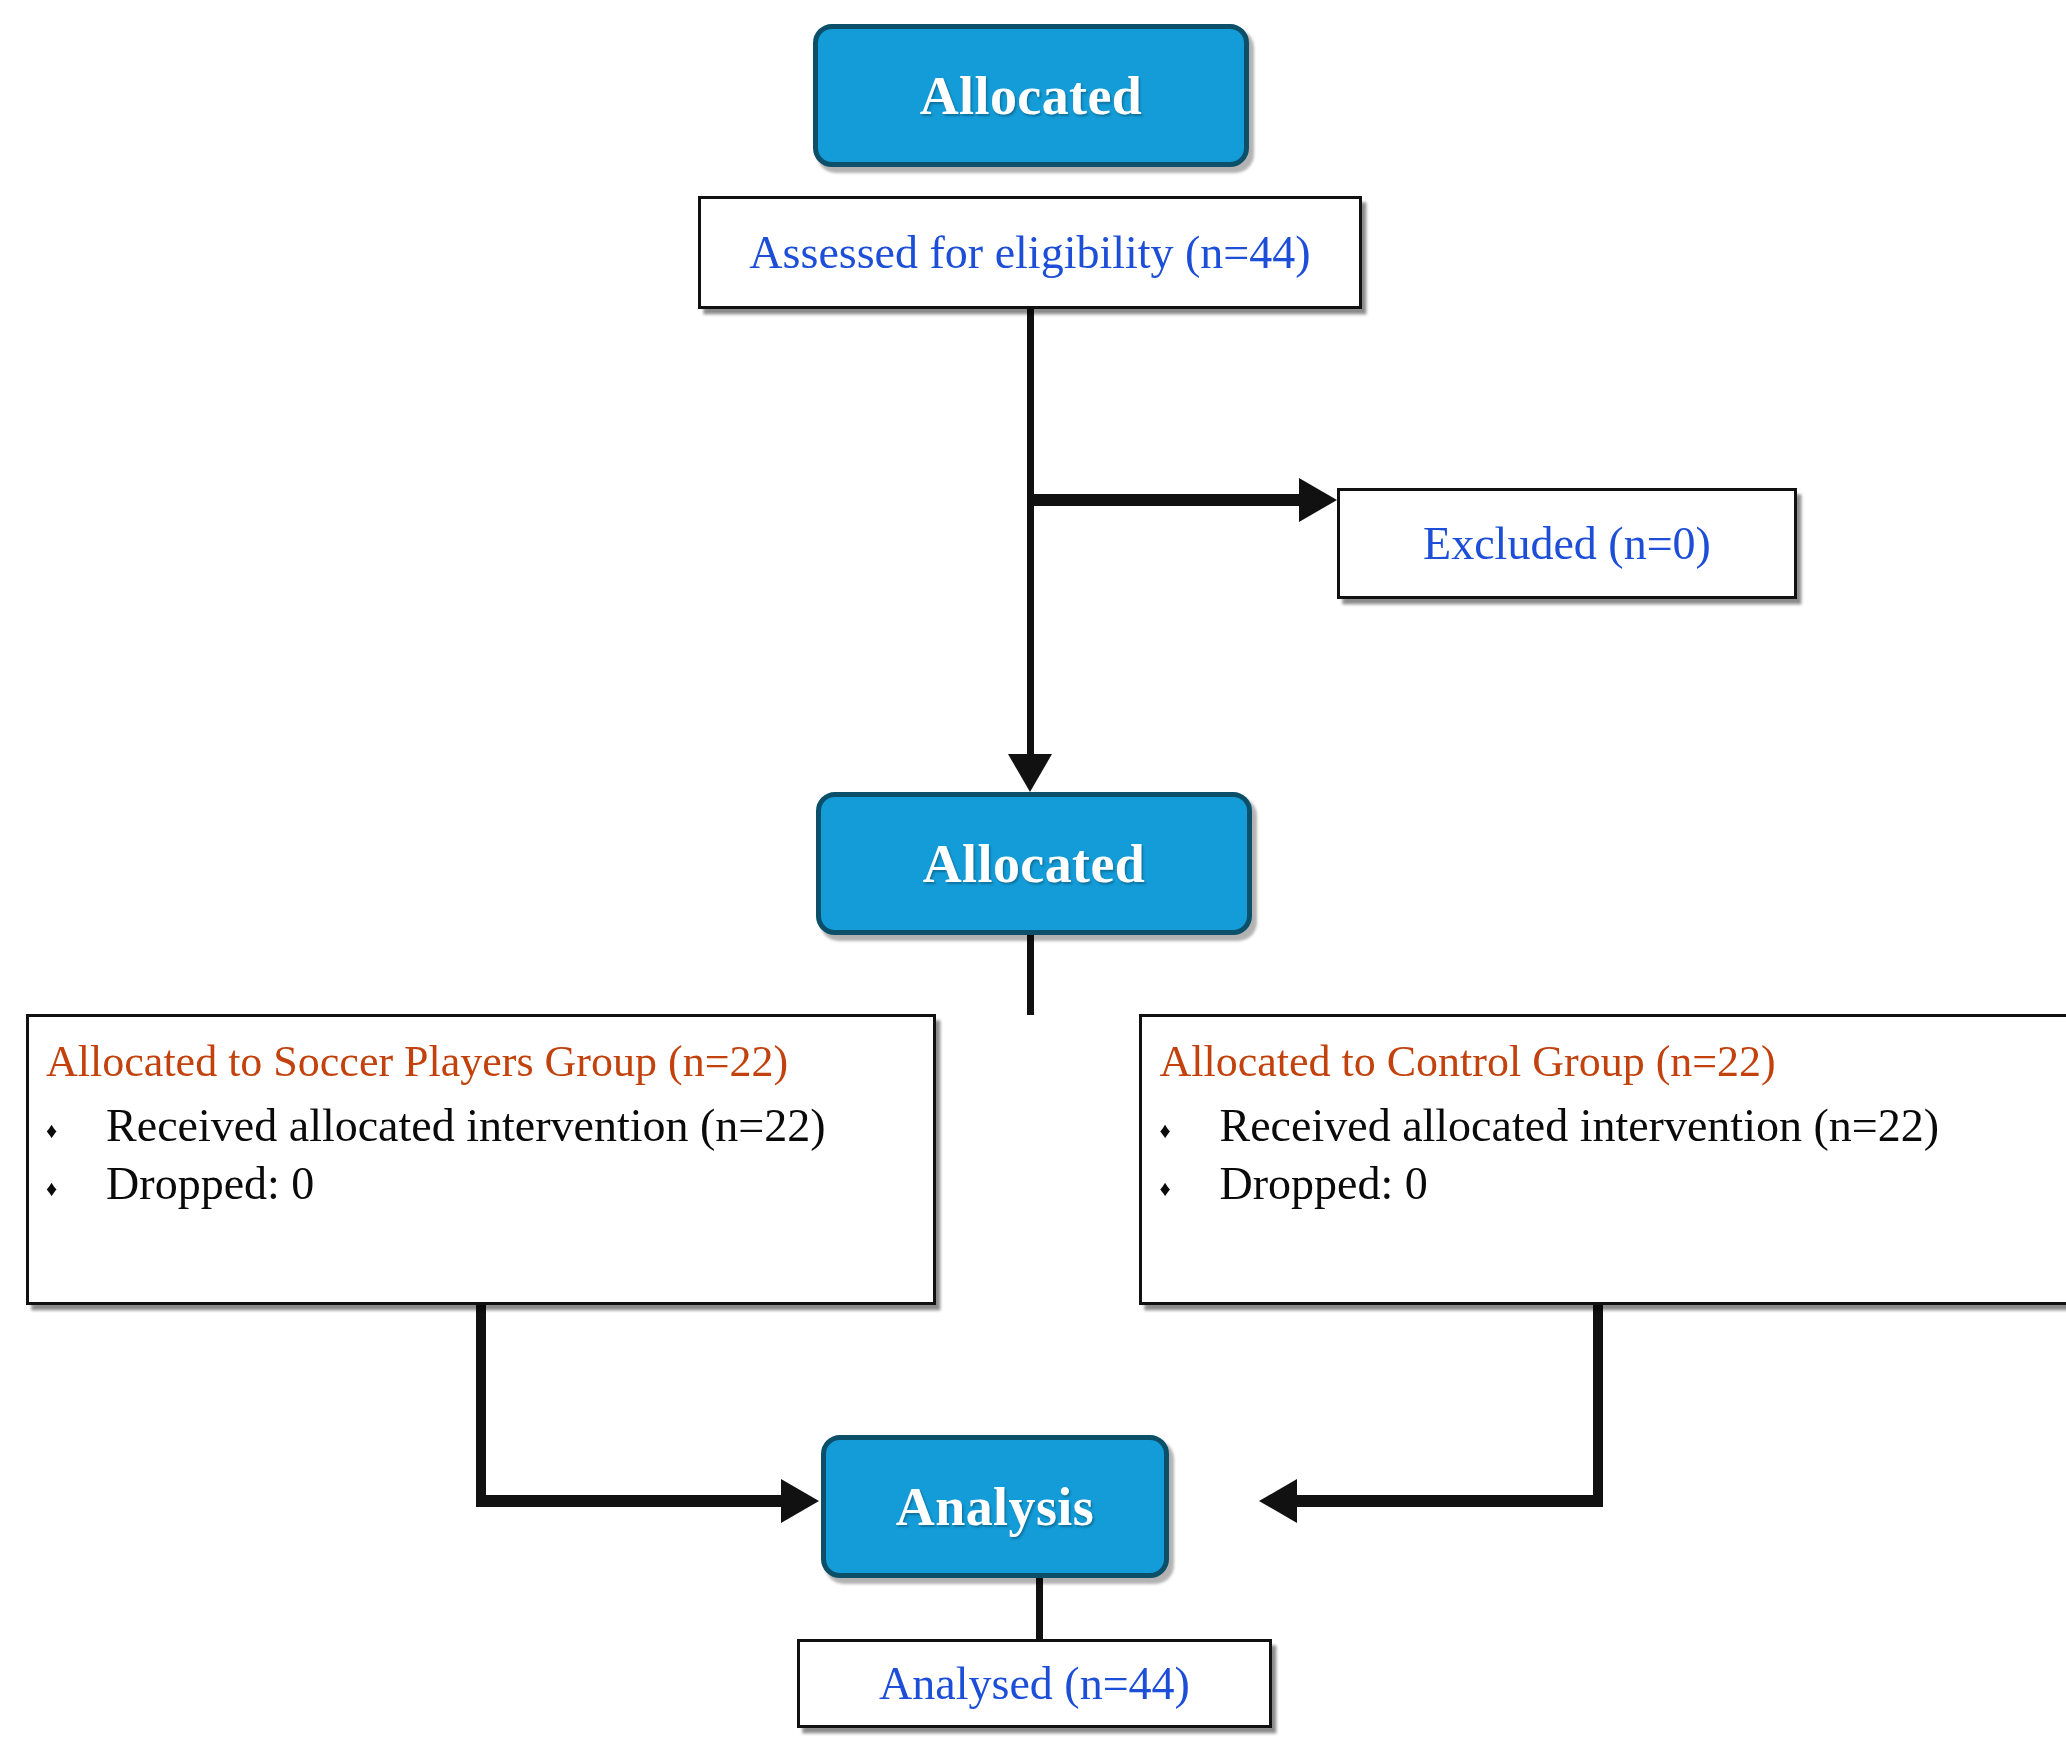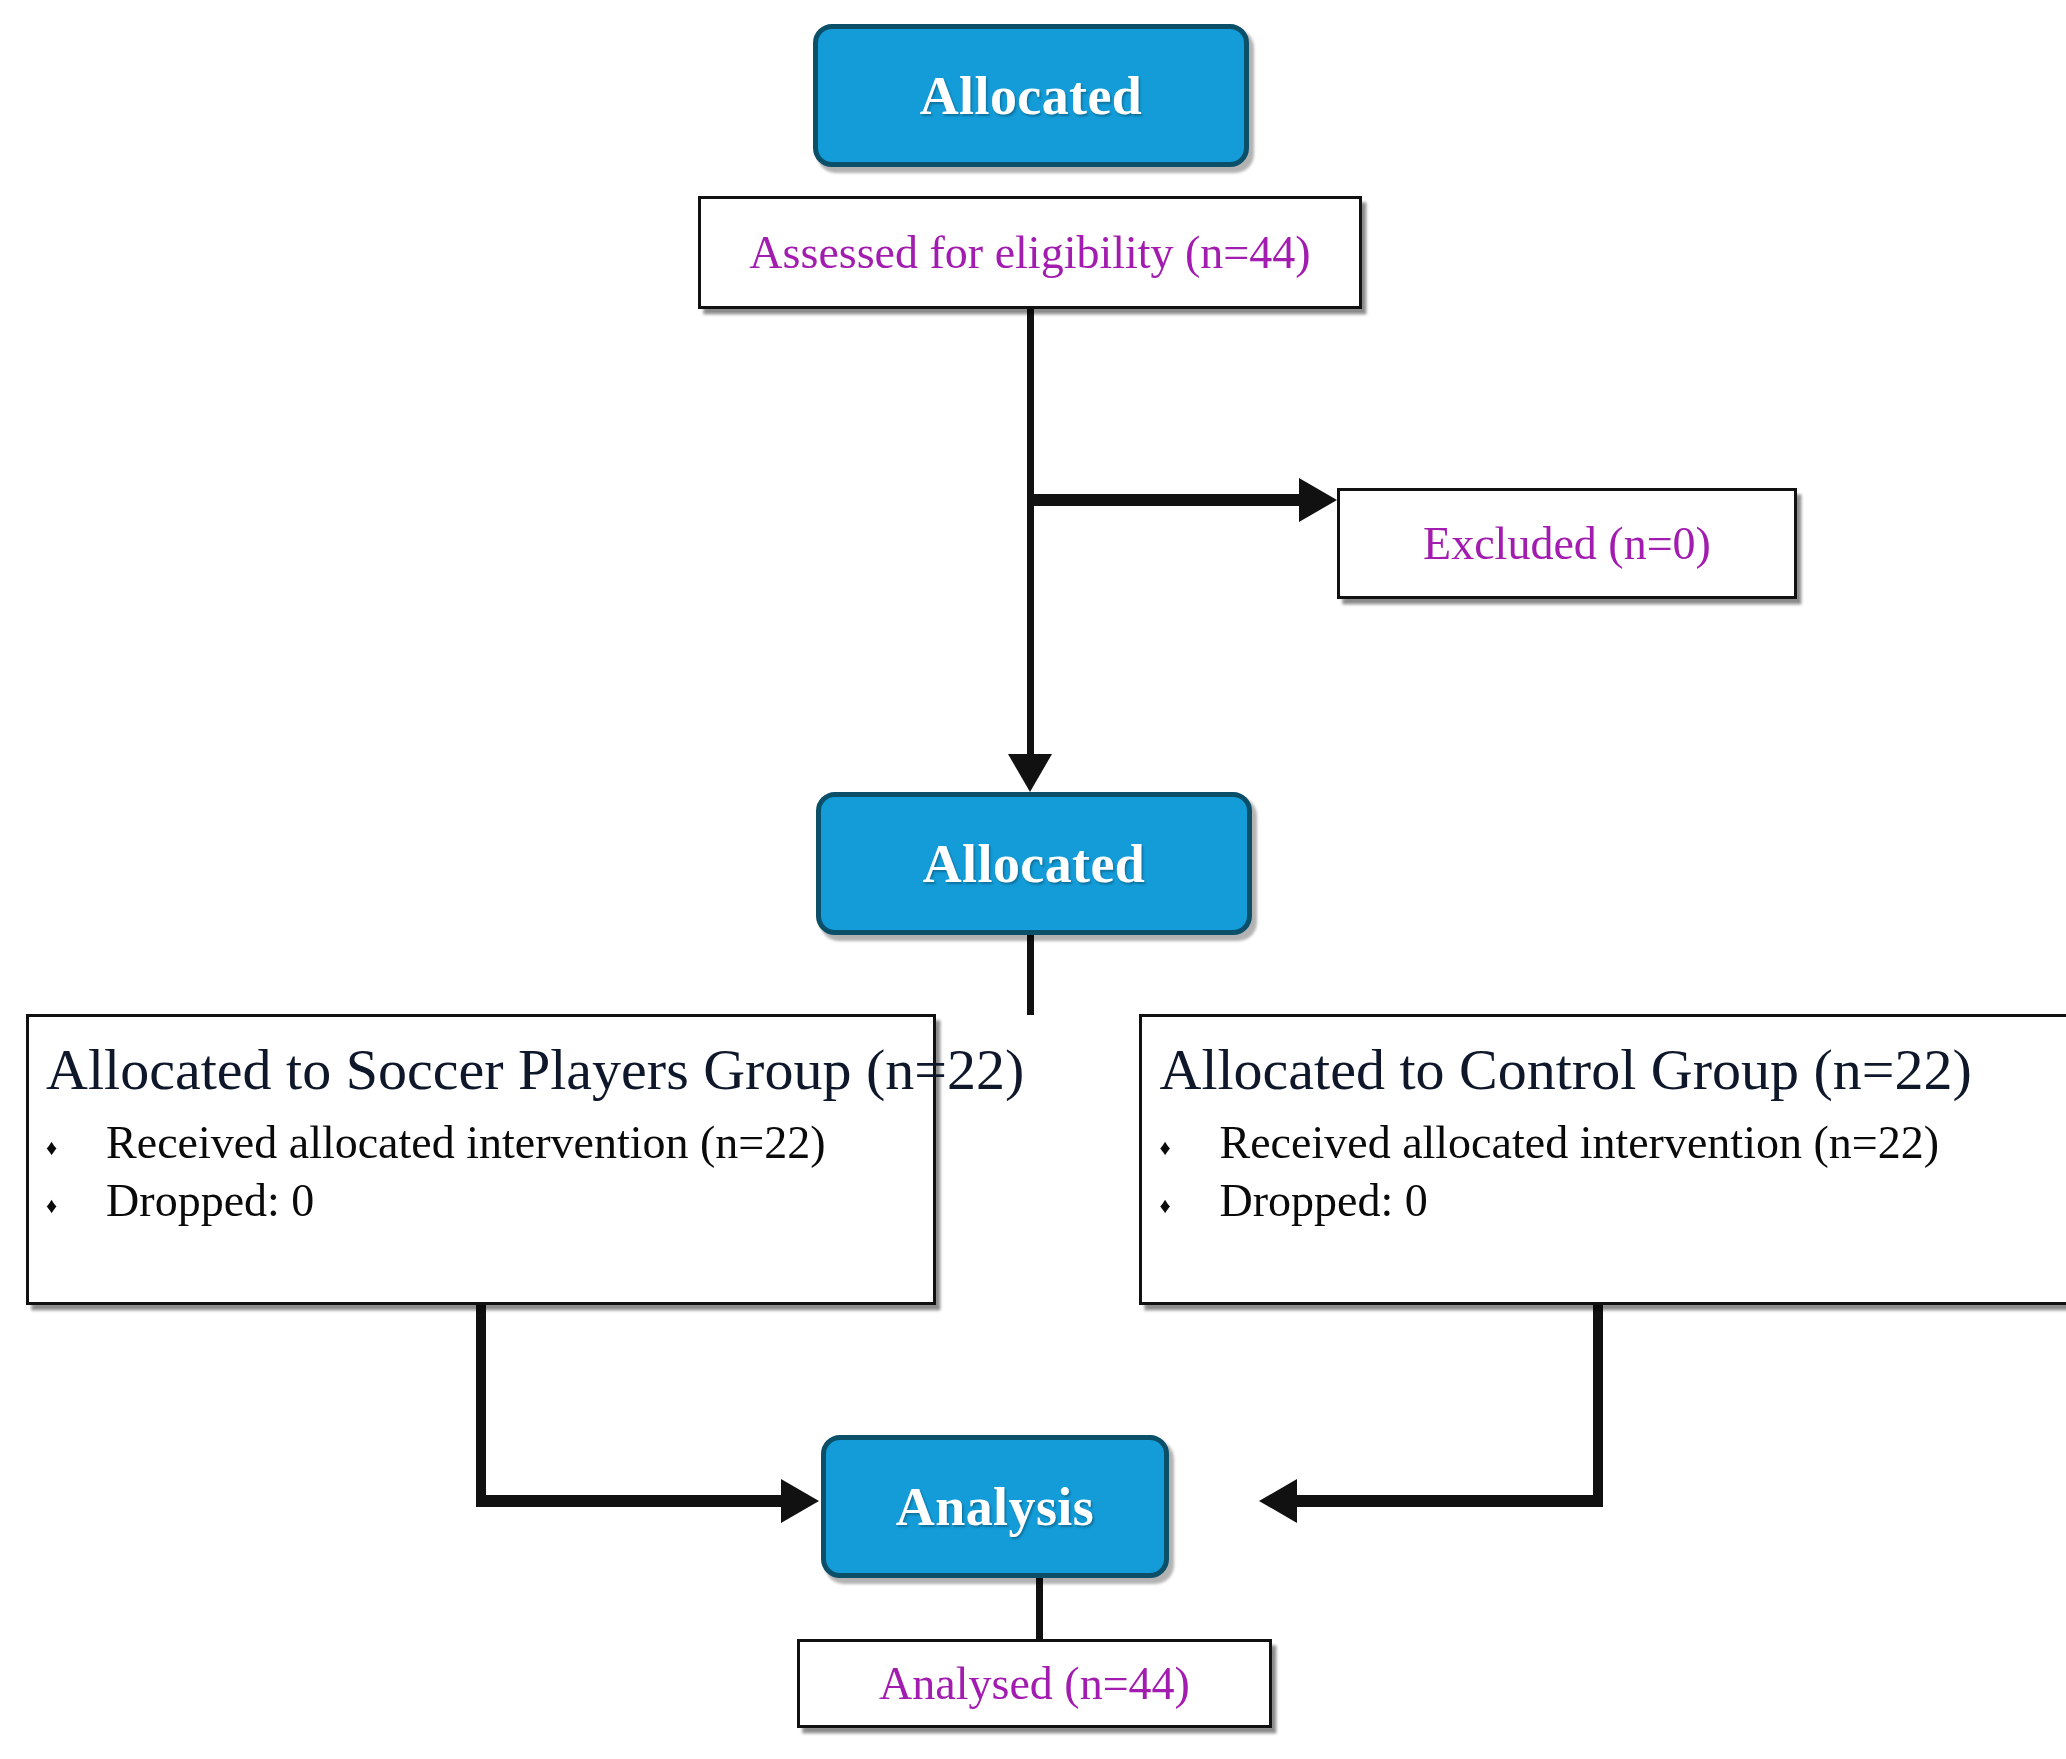--- a/index.html
+++ b/index.html
@@ -45,38 +45,38 @@
   .rect-box {
     position: absolute;
     background: #ffffff;
     border: 3.7px solid #111111;
     box-sizing: border-box;
     box-shadow: 5.1px 5.8px 2.9px rgba(0,0,0,0.45);
     z-index: 5;
   }
   .rect-text {
     font-size: 46px;
-    color: #a21caf;
+    color: #1d4ed8;
     line-height: 1.12;
     white-space: nowrap;
   }
   .rect-center {
     display: flex;
     align-items: center;
     justify-content: center;
     height: 100%;
   }
 
   
   .group-box {
     padding: 19px 13px 14.6px 17.5px;
   }
   .group-title {
-    font-size: 58px;
-    color: #0f172a;
+    font-size: 44px;
+    color: #c2410c;
     line-height: 1.18;
     margin-bottom: 10.2px;
     white-space: nowrap;
   }
   .bullet-list {
     list-style: none;
     margin: 0;
     padding: 0;
   }
   .bullet-item {

